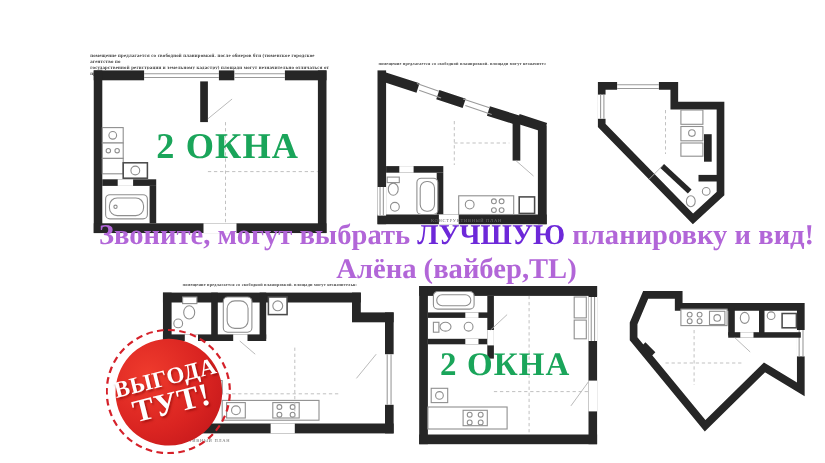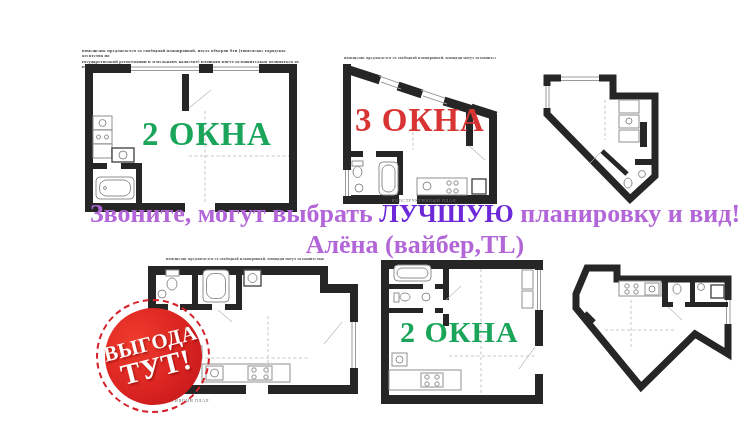--- a/index.html
+++ b/index.html
@@ -310,21 +310,20 @@
       <rect class="fxd" x="146" y="25" width="13" height="13"></rect>
       <path class="thin" d="M103,47 L117,60"></path>
       <path class="dash" d="M66,40 V90 M40,70 H110"></path>
     </svg>
   </div>
 
   <div class="caption" style="left:368px;top:198px;width:112px;">конструктивный план</div>
   <div class="caption" style="left:118px;top:398px;width:118px;">конструктивный план</div>
 
   <div class="okna green" style="left:142px;top:118px;">2 ОКНА</div>
-  <div class="okna red" style="left:355px;top:104px;">3 ОКНА</div>
   <div class="okna green small" style="left:400px;top:317px;">2 ОКНА</div>
 
   <div class="headline"><span>Звоните, могут выбрать </span><span class="hl">ЛУЧШУЮ</span><span> планировку и вид!</span></div>
   <div class="subline">Алёна (вайбер,TL)</div>
 
   <div class="badge">
     <div class="badge-inner">
       <div class="badge-l1">ВЫГОДА</div>
       <div class="badge-l2">ТУТ!</div>
     </div>

